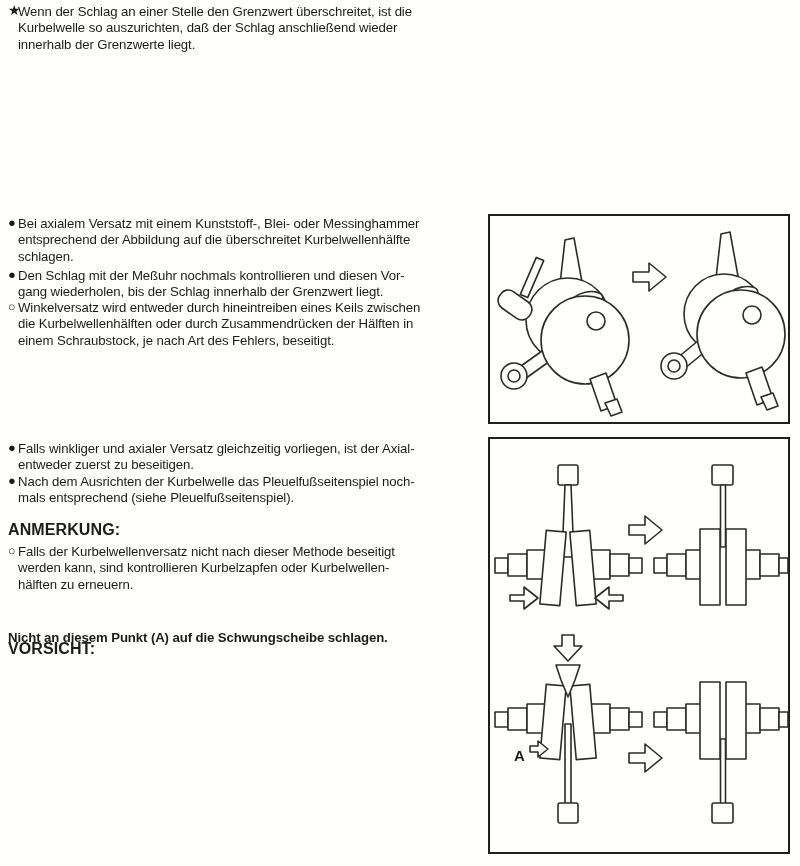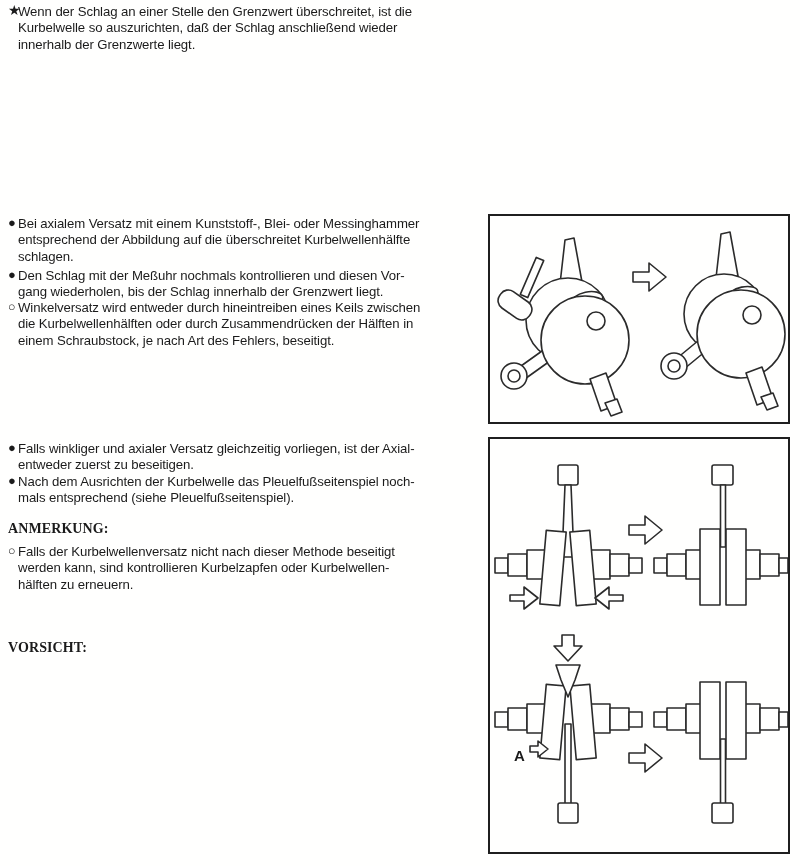--- a/index.html
+++ b/index.html
@@ -11,23 +11,22 @@
   .para {
     position:absolute; left:8px; width:472px;
     font-size:13.2px; line-height:16.3px; letter-spacing:-0.1px;
   }
   .para .marker { position:absolute; left:0; top:-1px; font-size:13px; }
   .para .marker.star { font-size:14px; top:-2px; }
   .para .marker.open { font-size:12.5px; }
   .para .lines { margin-left:10px; white-space:pre; }
   .para.noindent .lines { margin-left:0; }
   .heading {
-    position:absolute; left:8px; font-size:14px; font-weight:bold;
+    position:absolute; left:8px; font-size:16px; font-weight:bold;
     letter-spacing:0.1px;
-    font-family:Liberation Serif, serif;
   }
   .bold-line { font-weight:bold; }
   .figure {
     position:absolute; left:488px; width:302px;
     border:2px solid #1f1f1f; background:#fffffe; box-sizing:border-box;
   }
   .figure svg { display:block; width:100%; height:100%; }
   .ln { fill:#fffffe; stroke:#2b2b2b; stroke-width:1.6; stroke-linejoin:round; }
   .fig-label { font-family:"Liberation Sans", sans-serif; font-size:15px; font-weight:bold; fill:#1b1b1b; }
 </style>
@@ -74,20 +73,23 @@
 
   <div class="heading" style="top:521px">ANMERKUNG:</div>
   <div class="para" style="top:544px">
     <span class="marker open">○</span>
     <div class="lines">Falls der Kurbelwellenversatz nicht nach dieser Methode beseitigt
 werden kann, sind kontrollieren Kurbelzapfen oder Kurbelwellen-
 hälften zu erneuern.</div>
   </div>
 
   <div class="heading" style="top:640px">VORSICHT:</div>
+  <div class="para noindent" style="top:630px">
+    <div class="lines bold-line">Nicht an diesem Punkt (A) auf die Schwungscheibe schlagen.</div>
+  </div>
 
   <div class="figure" style="top:214px; height:210px">
     <svg viewBox="0 0 298 206">
       <g>
         <polygon class="ln" points="75,24 84,22 92,66 70,68"></polygon>
         <circle class="ln" cx="78" cy="104" r="42"></circle>
         <ellipse class="ln" cx="97" cy="84" rx="16" ry="8" transform="rotate(-12 97 84)"></ellipse>
         <polygon class="ln" points="66,125 74,135 32,165 24,155"></polygon>
         <circle class="ln" cx="24" cy="160" r="13"></circle>
         <circle class="ln" cx="24" cy="160" r="6"></circle>

